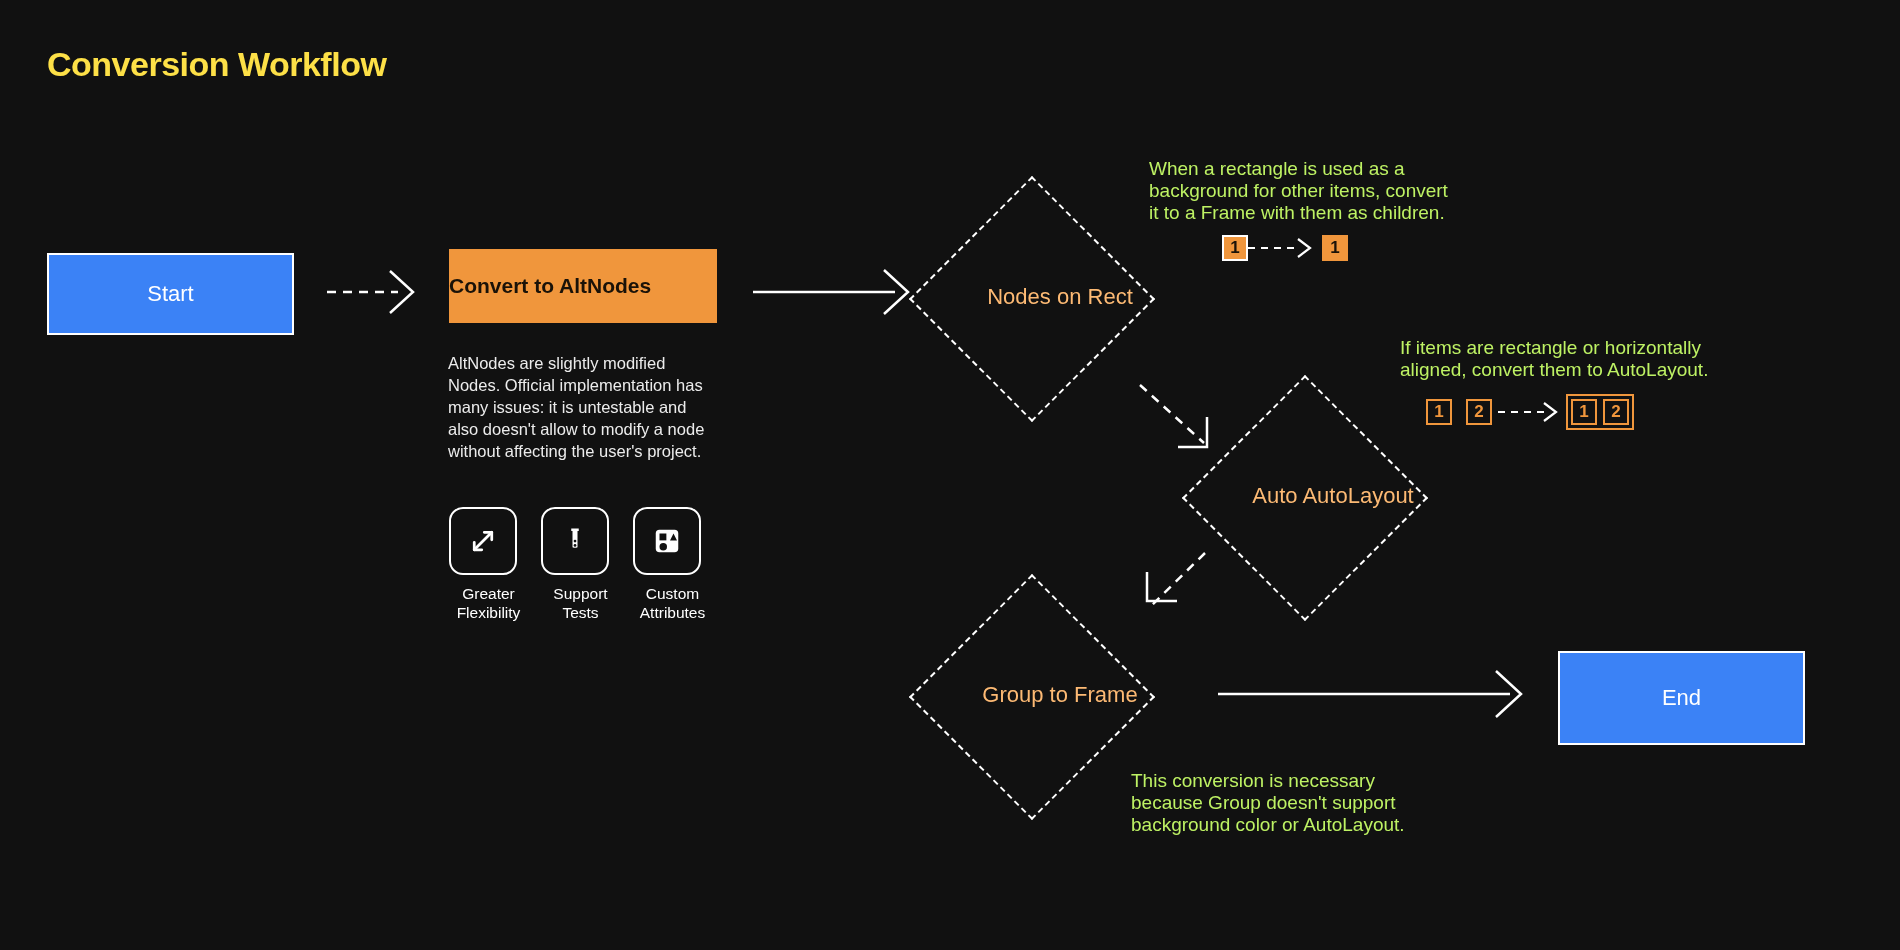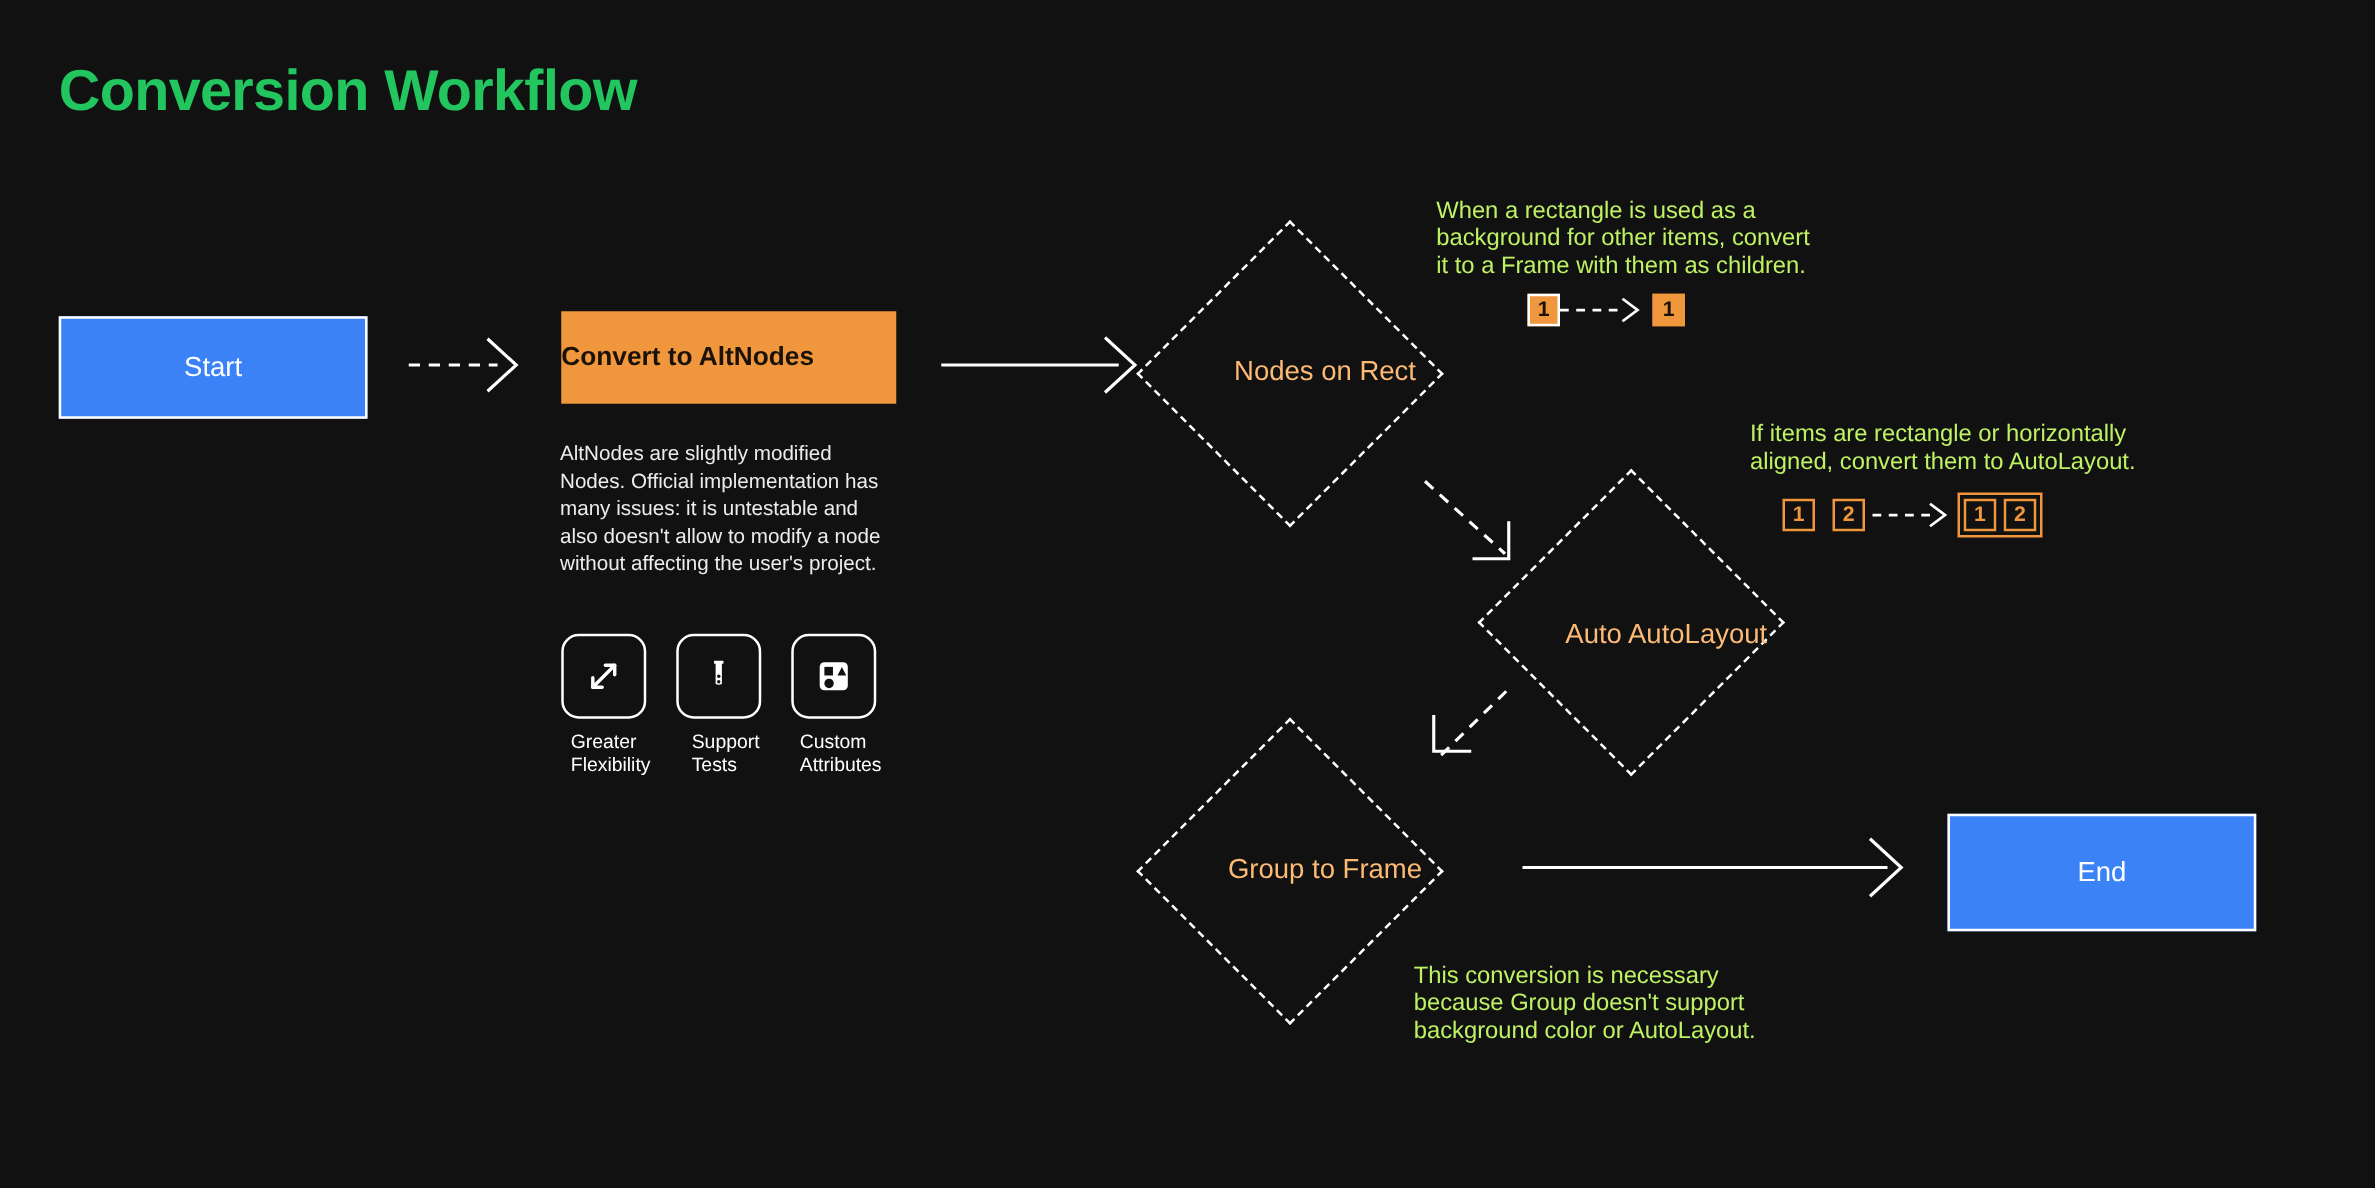--- a/index.html
+++ b/index.html
@@ -9,22 +9,22 @@
     font-family:"Liberation Sans", sans-serif;
     color:#ffffff;
     overflow:hidden;
     position:relative;
   }
   .canvas{position:absolute;inset:0;}
 
   
   .title{
     position:absolute;left:47px;top:45px;
-    font-size:46px;font-weight:bold;letter-spacing:-0.5px;
-    color:#22c55e;
+    font-size:34px;font-weight:bold;letter-spacing:-0.5px;
+    color:#fde047;
   }
 
   
   .term-box{
     position:absolute;
     border:2px solid #ffffff;
     background:#3b82f6;
     display:flex;align-items:center;justify-content:center;
     font-size:22px;color:#ffffff;
   }
@@ -49,39 +49,39 @@
   .features{
     position:absolute;left:450px;top:507px;
     display:flex;gap:26px;
   }
   .feature{width:66px;display:flex;flex-direction:column;align-items:center;}
   .feature .chip{
     width:64px;height:64px;border:2px solid #ffffff;border-radius:14px;
     display:flex;align-items:center;justify-content:center;background:#111111;
   }
   .feature .cap{
-    margin-top:9px;font-size:15.5px;line-height:19px;color:#ffffff;margin-left:11px;
+    margin-top:9px;font-size:15.5px;line-height:19px;text-align:center;color:#ffffff;margin-left:11px;
   }
 
   
   .diamond{
     position:absolute;
     width:170px;height:170px;
     border:2px dashed #ffffff;
     transform:rotate(45deg);
   }
   .diamond-label{
     position:absolute;
     font-size:22px;color:#fdba74;white-space:nowrap;
     transform:translate(-50%,-50%);
   }
   #d1{left:945px;top:212px;}
   #d1-label{left:1060px;top:297px;}
   #d2{left:1218px;top:411px;}
-  #d2-label{left:1333px;top:496px;margin-top:11px;}
+  #d2-label{left:1333px;top:496px;}
   #d3{left:945px;top:610px;}
   #d3-label{left:1060px;top:695px;}
 
   
   .note{
     position:absolute;font-size:19px;line-height:22px;color:#bef264;
   }
   #note1{left:1149px;top:158px;width:310px;}
   #note2{left:1400px;top:337px;width:320px;}
   #note3{left:1131px;top:770px;width:290px;}

